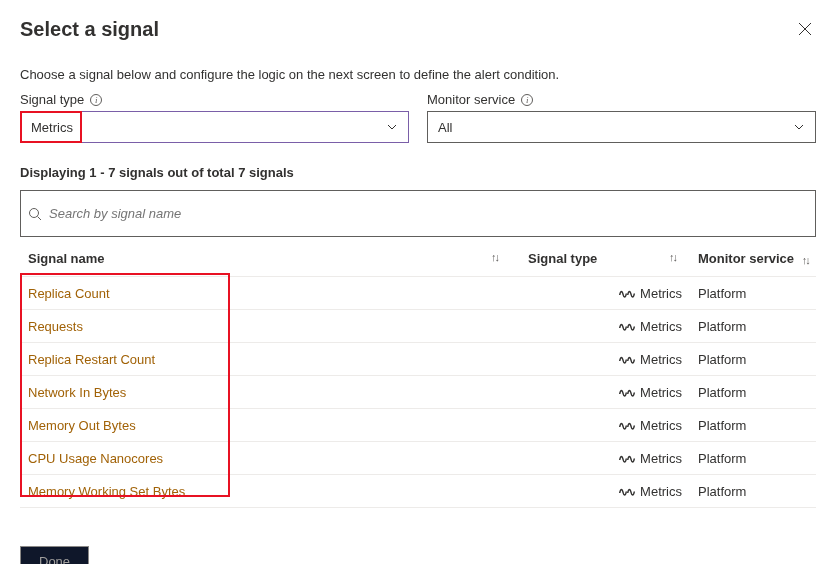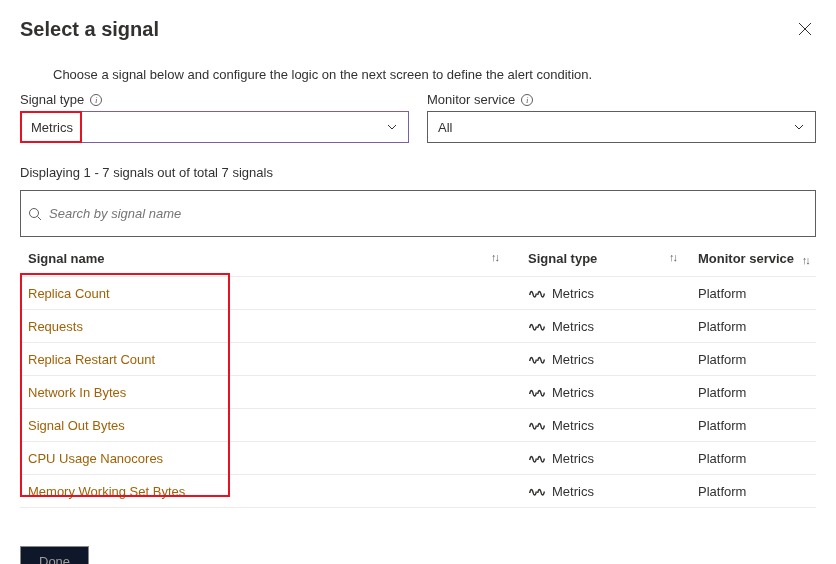--- a/index.html
+++ b/index.html
@@ -8,49 +8,49 @@
     padding: 18px 20px;
     font-family: "Segoe UI", -apple-system, sans-serif;
     font-size: 13px;
     color: #323130;
     background: #fff;
     width: 836px;
   }
   .header-row { display: flex; justify-content: space-between; align-items: flex-start; margin-bottom: 24px; }
   .title { font-size: 20px; font-weight: 600; margin: 0; }
   .close-btn { background: none; border: none; padding: 4px; cursor: pointer; font-size: 16px; line-height: 1; color: #323130; }
-  .subtitle { font-size: 13px; margin-bottom: 10px; color: #323130; margin-left: 33px; }
+  .subtitle { font-size: 13px; margin-bottom: 10px; color: #323130; }
   .filter-row { display: flex; gap: 18px; margin-bottom: 22px; }
   .filter-col { flex: 1; display: flex; flex-direction: column; }
   .filter-label { font-size: 13px; margin-bottom: 4px; display: flex; align-items: center; gap: 6px; }
   .info-icon { width: 12px; height: 12px; border: 1px solid #605e5c; border-radius: 50%; display: inline-flex; align-items: center; justify-content: center; font-size: 9px; color: #605e5c; font-style: italic; font-family: serif; }
   .select-box { position: relative; height: 32px; border: 1px solid #605e5c; display: flex; align-items: center; padding: 0 10px; cursor: pointer; background: #fff; }
   .select-box.signal-type { border: 1px solid #7a5ea8; }
   .select-box .chev { margin-left: auto; }
   .hl-box { position: absolute; left: -1px; top: -1px; bottom: -1px; width: 62px; border: 2px solid #e81123; pointer-events: none; }
   .chev { width: 12px; height: 12px; }
   .chev svg { display:block; }
-  .displaying { font-weight: 400; font-size: 13px; margin-bottom: 10px; }
+  .displaying { font-weight: 700; font-size: 13px; margin-bottom: 10px; }
   .search-wrap { position: relative; margin-bottom: 6px; }
   .search-icon { position: absolute; left: 8px; top: 50%; transform: translateY(-50%); width: 14px; height: 14px; color: #605e5c; }
   .search-input { width: 100%; height: 47px; padding: 0 10px 0 28px; border: 1px solid #605e5c; font-size: 13px; font-style: italic; color: #605e5c; outline: none; }
 
   .table-area { position: relative; }
   .hl-col { position: absolute; left: 0; top: 30px; width: 210px; height: 224px; border: 2px solid #e81123; pointer-events: none; z-index: 2; }
   table { width: 100%; border-collapse: collapse; table-layout: fixed; }
   thead th { text-align: left; font-weight: 600; font-size: 13px; padding: 8px 8px 10px 8px; white-space: nowrap; }
   thead th .sort { display:inline-block; font-size:11px; vertical-align: middle; color:#605e5c; margin-left:2px; letter-spacing: -2px;}
   th.col-name { width: 500px; }
   th.col-type { width: 170px; }
   th.col-service { width: auto; }
   tbody tr { border-top: 1px solid #edebe9; }
   tbody tr:last-child { border-bottom: 1px solid #edebe9; }
   tbody td { padding: 8px 8px; font-size: 13px; vertical-align: middle; }
   td.name a { color: #a16207; text-decoration: none; cursor: pointer; }
-  td.type-cell { white-space: nowrap; }
+  td.type-cell { white-space: nowrap; text-align: right; }
   .metric-icon { display:inline-block; width:18px; vertical-align:middle; font-family: Arial, sans-serif; font-weight:700; letter-spacing:-2px; font-size:12px; color:#323130; }
   .type-text { display:inline-block; margin-left: 6px; vertical-align: middle; }
 
   .footer { margin-top: 38px; }
   .done-btn { height: 30px; padding: 0 18px; border: 1px solid #8a8886; background: #0f172a; color: #a19f9d; font-size: 13px; cursor: default; }
 </style>
 </head>
 <body>
 
 <div class="header-row">
@@ -149,21 +149,21 @@
           <td class="name"><a>Replica Restart Count</a></td>
           <td class="type-cell"><span class="metric-icon">∿∿</span><span class="type-text">Metrics</span></td>
           <td>Platform</td>
         </tr>
         <tr>
           <td class="name"><a>Network In Bytes</a></td>
           <td class="type-cell"><span class="metric-icon">∿∿</span><span class="type-text">Metrics</span></td>
           <td>Platform</td>
         </tr>
         <tr>
-          <td class="name"><a>Signal Out Bytes</a></td>
+          <td class="name"><a>Memory Out Bytes</a></td>
           <td class="type-cell"><span class="metric-icon">∿∿</span><span class="type-text">Metrics</span></td>
           <td>Platform</td>
         </tr>
         <tr>
           <td class="name"><a>CPU Usage Nanocores</a></td>
           <td class="type-cell"><span class="metric-icon">∿∿</span><span class="type-text">Metrics</span></td>
           <td>Platform</td>
         </tr>
         <tr>
           <td class="name"><a>Memory Working Set Bytes</a></td>

